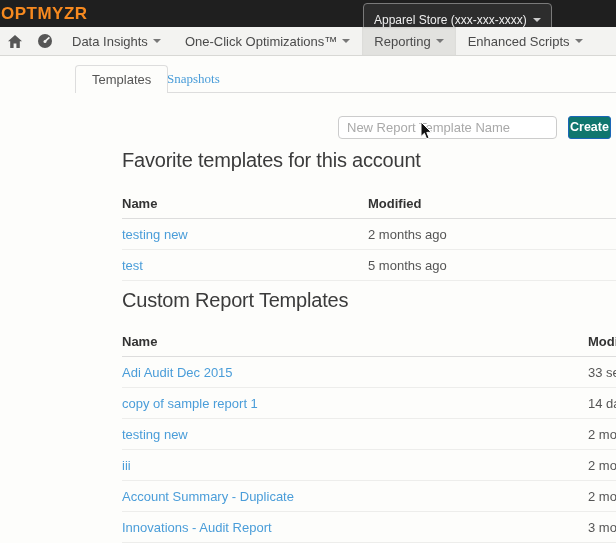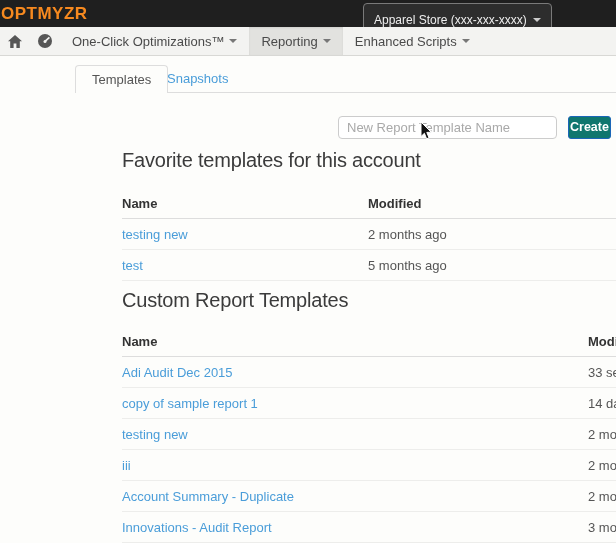--- a/index.html
+++ b/index.html
@@ -37,21 +37,21 @@
   
   .tabs-underline{position:absolute;left:75px;top:92px;right:0;height:1px;background:#dddddd;}
   .tab{
     position:absolute;top:65px;height:28px;line-height:27px;font-size:13px;
     box-sizing:border-box;cursor:pointer;
   }
   .tab-active{
     left:75px;padding:0 16px;background:#fdfdfb;color:#555555;
     border:1px solid #dddddd;border-bottom:none;border-radius:4px 4px 0 0;z-index:2;
   }
-  .tab-link{left:163px;color:#4a9dd9;text-decoration:none;padding:0 4px;}
+  .tab-link{left:163px;color:#4a9dd9;text-decoration:none;padding:0 4px;font-family:Liberation Serif, serif;}
   
   .tpl-input{
     position:absolute;left:338px;top:116px;width:219px;height:23px;box-sizing:border-box;
     border:1px solid #cccccc;border-radius:4px;padding:0 8px;font-size:13px;
     font-family:inherit;color:#444;background:#fff;
   }
   .tpl-input::placeholder{color:#a9a9a9;}
   .create-btn{
     position:absolute;left:568px;top:116px;width:43px;height:23px;box-sizing:border-box;
     background:#0f766e;border:1px solid #1a66b8;border-radius:3px;
@@ -101,20 +101,24 @@
       </svg>
     </span>
     <span class="nav-iconbtn">
       <svg class="icon-svg" width="16" height="16" viewBox="0 0 16 16">
         <circle cx="8" cy="8" r="7" fill="#565656"></circle>
         <line x1="8" y1="8.4" x2="12.4" y2="4.4" stroke="#f3f3f1" stroke-width="1.7"></line>
         <circle cx="8" cy="8.4" r="1.5" fill="#f3f3f1"></circle>
       </svg>
     </span>
     <a class="nav-item">
+      <span>Data Insights</span>
+      <i class="caret caret-dark"></i>
+    </a>
+    <a class="nav-item">
       <span>One-Click Optimizations™</span>
       <i class="caret caret-dark"></i>
     </a>
     <a class="nav-item active">
       <span>Reporting</span>
       <i class="caret caret-dark"></i>
     </a>
     <a class="nav-item">
       <span>Enhanced Scripts</span>
       <i class="caret caret-dark"></i>

